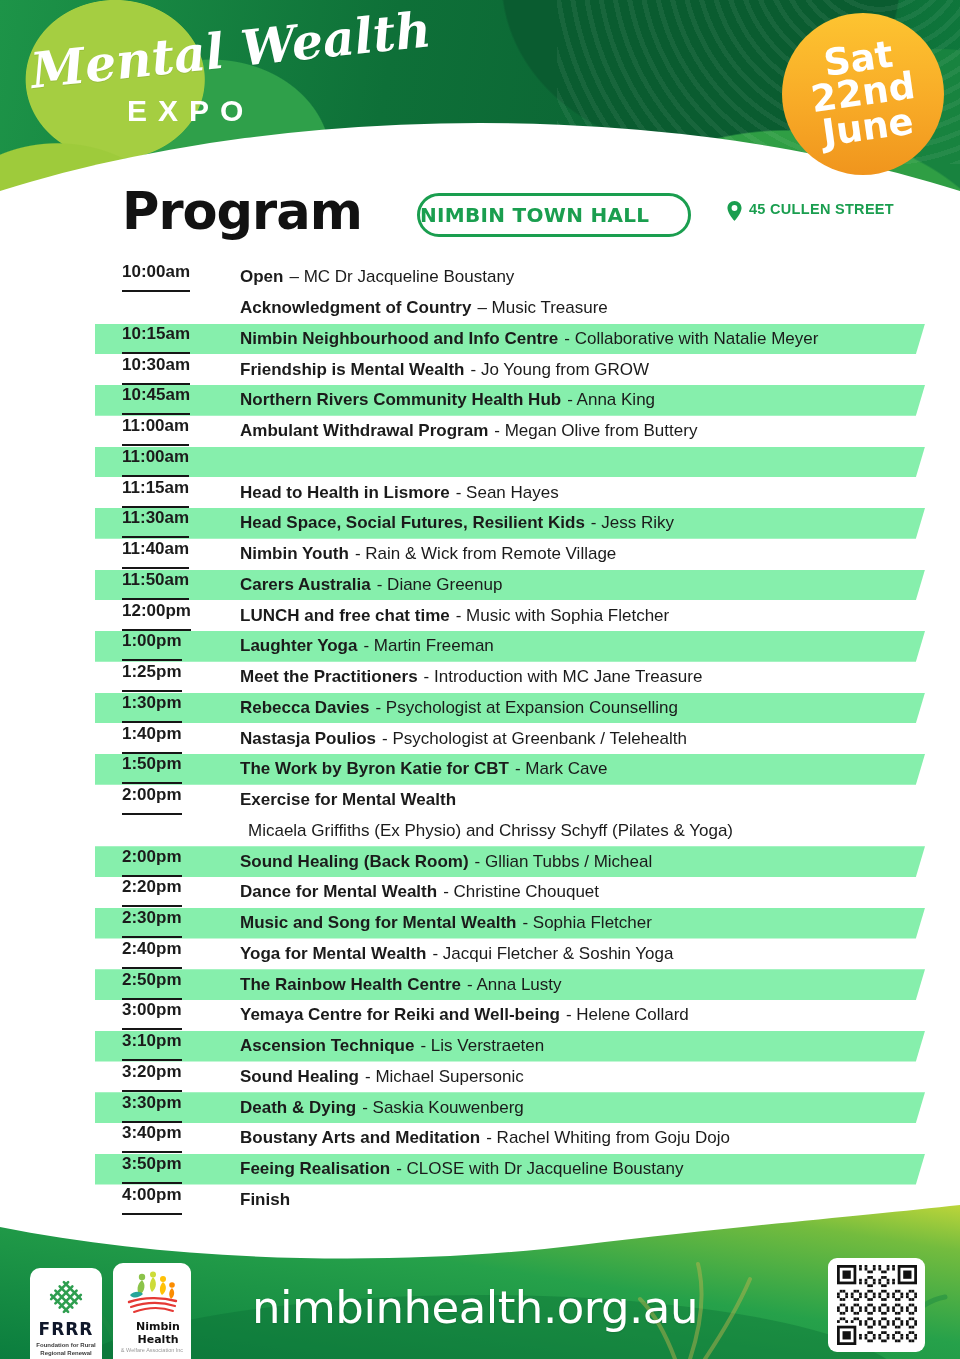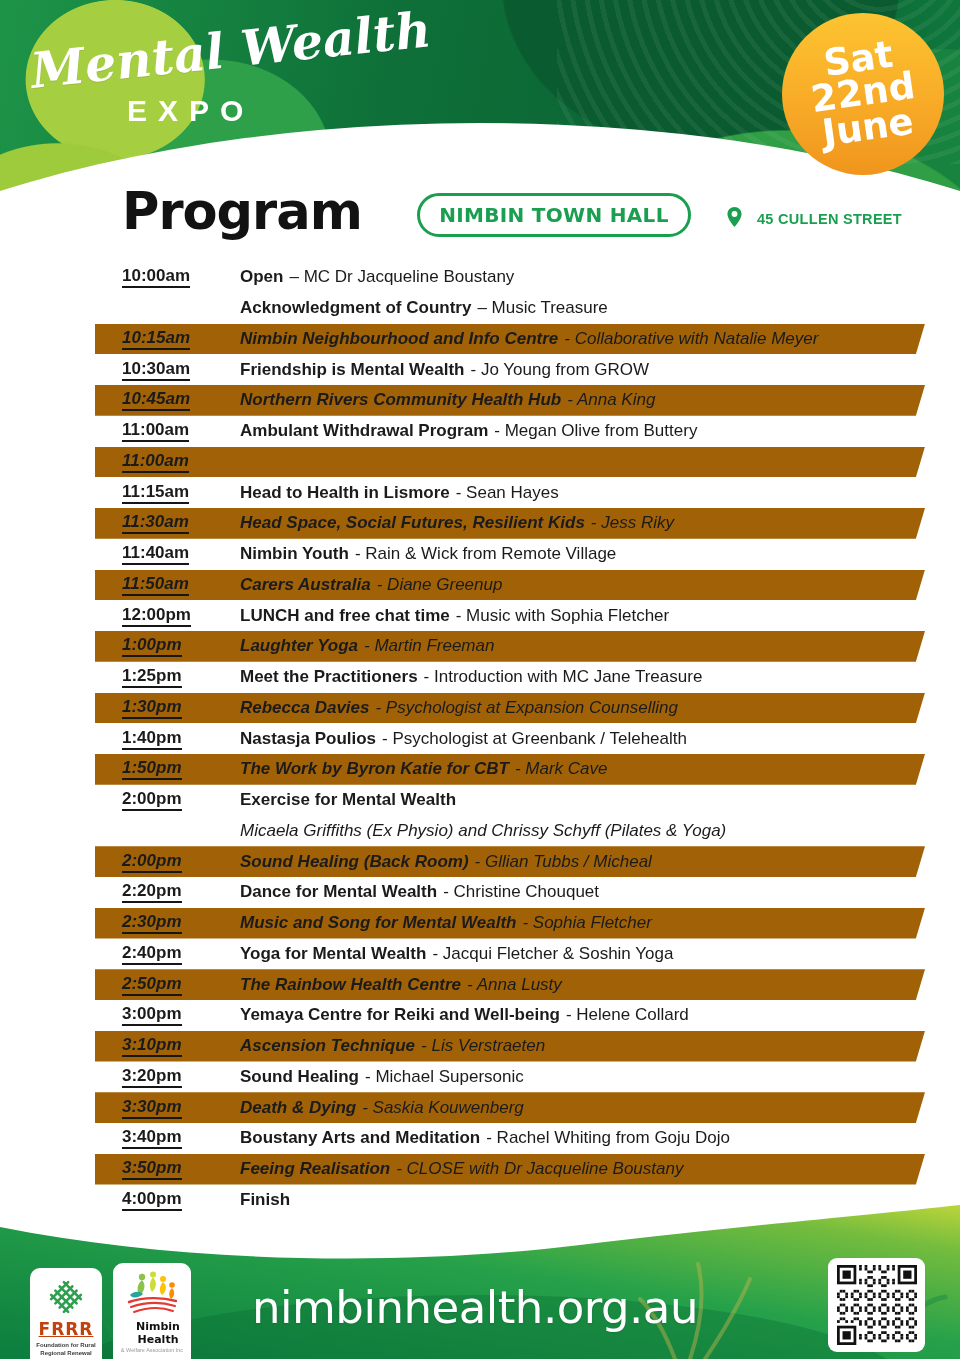--- a/index.html
+++ b/index.html
@@ -50,53 +50,52 @@
     transform:rotate(-8deg);text-align:center;color:#ffffff;
     font-weight:700;font-size:37px;line-height:0.93;font-family:"DejaVu Sans",sans-serif;
   }
   
   .page-title{
     position:absolute;left:120px;top:180px;margin:2px;color:#121212;
     font-family:"DejaVu Sans",sans-serif;font-weight:700;font-size:51px;letter-spacing:-1px;z-index:4;
   }
   .venue-pill{
     position:absolute;left:417px;top:193px;width:268px;height:38px;border:3px solid #1a9e4f;border-radius:23px;
-    display:flex;align-items:center;justify-content:center;z-index:4;background:#fff;
+    display:flex;align-items:center;z-index:4;background:#fff;
   }
   .venue-pill span{color:#1a9e4f;font-weight:700;font-size:20px;letter-spacing:0.3px;font-family:"DejaVu Sans",sans-serif;}
   .address{
-    position:absolute;left:727px;top:201px;height:26px;display:flex;align-items:flex-end;gap:15px;z-index:4;
+    position:absolute;left:727px;top:201px;height:26px;display:flex;align-items:flex-start;gap:7px;z-index:4;
   }
   .address .addr-text{color:#1a9e4f;font-weight:700;font-size:14.5px;letter-spacing:0.3px;}
   
   .schedule{position:absolute;left:95px;top:262px;width:830px;z-index:2;}
   .srow{height:30.75px;display:flex;align-items:center;color:#1b1b1b;}
   .srow.shaded{
-    background:#a16207;
+    background:#86efac;
     clip-path:polygon(0 0,100% 0,98.9% 100%,0 100%);
-    font-style:italic;
   }
   .timecell{flex:none;width:118px;margin-left:27px;}
   .time{
     display:inline-block;font-weight:700;font-size:17px;
-    border-bottom:2.5px solid #161616;padding-bottom:0px;
+    border-bottom:2.5px solid #161616;padding-bottom:8px;
   }
   .time:empty{border:none;}
   .etext{font-size:17px;white-space:nowrap;}
   .etitle{font-weight:700;}
   .edetail{font-weight:400;margin-left:6px;text-align:right;}
   
   .footer{position:absolute;left:0;top:1205px;width:960px;height:154px;}
   .footer svg.bg{position:absolute;inset:0;}
   .logo-card{
     position:absolute;background:#ffffff;border-radius:10px;z-index:2;
     display:flex;flex-direction:column;align-items:center;text-align:center;
   }
   .card-frrr{left:30px;top:63px;width:72px;height:96px;padding-top:9px;}
-  .card-frrr .frrr-name{color:#c2410c;font-weight:700;font-size:17px;letter-spacing:1px;margin-top:2px;font-family:"DejaVu Sans",sans-serif;text-decoration:underline;}
+  .card-frrr .frrr-name{color:#0f172a;font-weight:700;font-size:17px;letter-spacing:1px;margin-top:2px;font-family:"DejaVu Sans",sans-serif;}
   .card-frrr .frrr-tag{color:#3b3b3b;font-size:6px;line-height:1.35;font-weight:700;margin-top:2px;}
   .card-nimbin{left:113px;top:58px;width:78px;height:101px;padding-top:8px;}
   .card-nimbin .nh-name{color:#111;font-weight:700;font-size:11px;margin-top:3px;font-family:"DejaVu Sans",sans-serif;padding-left:12px;}
   .card-nimbin .nh-tag{color:#9a9a9a;font-size:5.5px;margin-top:1px;}
   .website{
     position:absolute;left:252px;top:76px;color:#ffffff;z-index:2;
     font-family:"DejaVu Sans",sans-serif;font-weight:400;font-size:45px;letter-spacing:-0.5px;
     text-shadow:0 1px 2px rgba(0,0,0,0.12);
   }
   .qr-card{
@@ -220,21 +219,21 @@
       <span class="etext"><b class="etitle">The Work by Byron Katie for CBT</b><span class="edetail">- Mark Cave</span></span>
     </div>
 
     <div class="srow">
       <span class="timecell"><span class="time">2:00pm</span></span>
       <span class="etext"><b class="etitle">Exercise for Mental Wealth</b><span class="edetail"></span></span>
     </div>
 
     <div class="srow">
       <span class="timecell"><span class="time"></span></span>
-      <span class="etext"><b class="etitle"></b><span class="edetail" style="margin-left: 0px; font-style: italic;">Micaela Griffiths (Ex Physio) and Chrissy Schyff (Pilates &amp; Yoga)</span></span>
+      <span class="etext"><b class="etitle"></b><span class="edetail" style="margin-left: 8px;">Micaela Griffiths (Ex Physio) and Chrissy Schyff (Pilates &amp; Yoga)</span></span>
     </div>
 
     <div class="srow shaded">
       <span class="timecell"><span class="time">2:00pm</span></span>
       <span class="etext"><b class="etitle">Sound Healing (Back Room)</b><span class="edetail">- Gllian Tubbs / Micheal</span></span>
     </div>
 
     <div class="srow">
       <span class="timecell"><span class="time">2:20pm</span></span>
       <span class="etext"><b class="etitle">Dance for Mental Wealth</b><span class="edetail">- Christine Chouquet</span></span>

